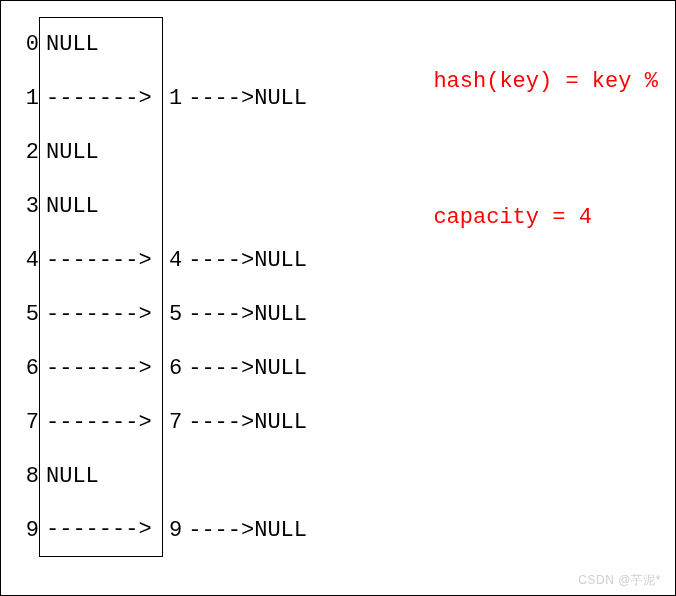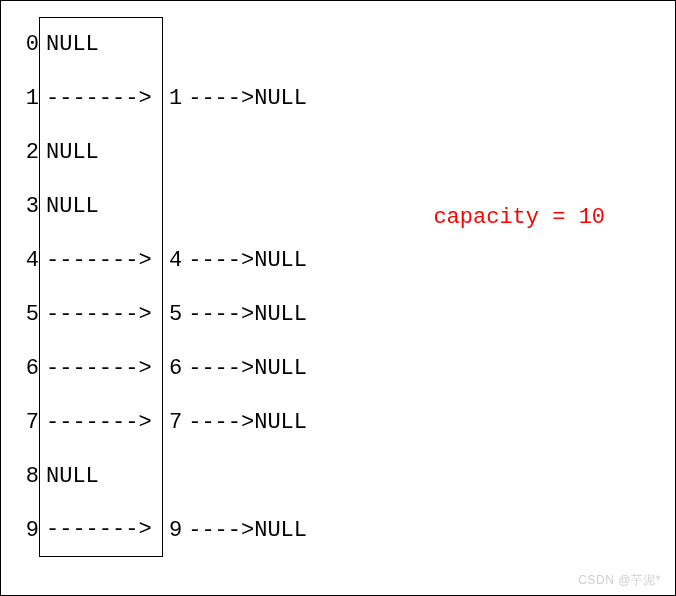--- a/index.html
+++ b/index.html
@@ -175,18 +175,18 @@
       </div>
       <div class="chain">
         <span class="val">9</span>
         <span class="arrow2">----&gt;</span>
         <span class="tailnull">NULL</span>
       </div>
     </div>
   </div>
 
 <div class="formula">
+  <span>hash(key) = key %</span><br>
   <br>
-  <br>
-  <span>capacity = 10</span>
+  <span>capacity = 4</span>
 </div>
 
 <div class="watermark">CSDN @芋泥*</div>
 
 </body></html>

